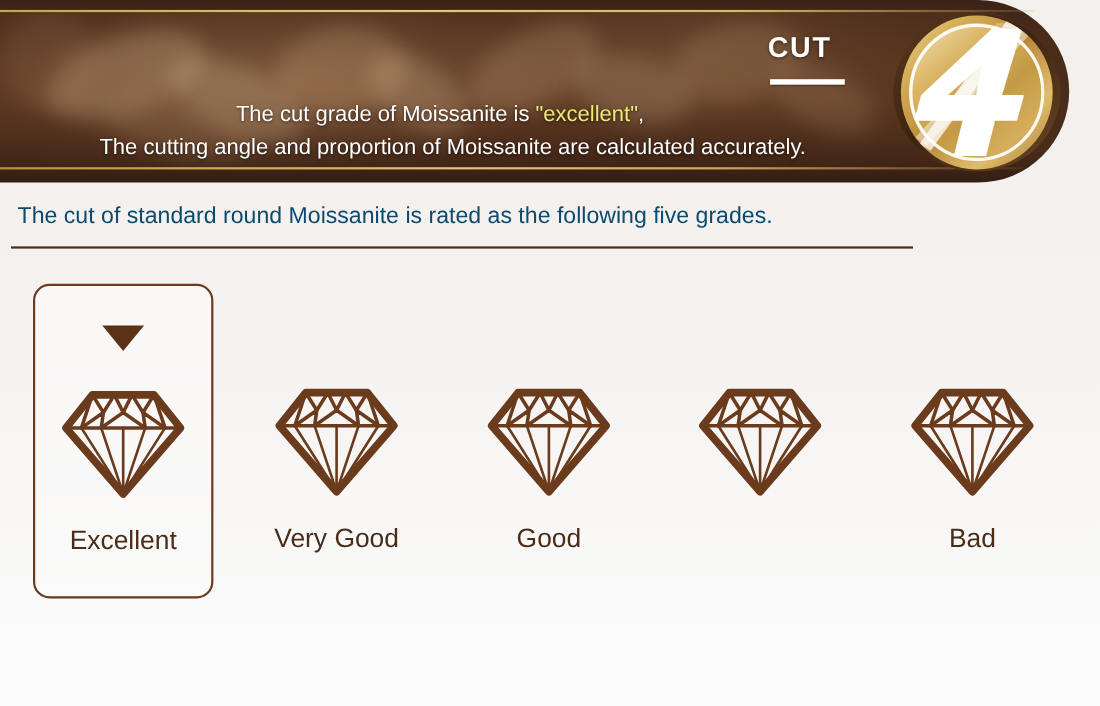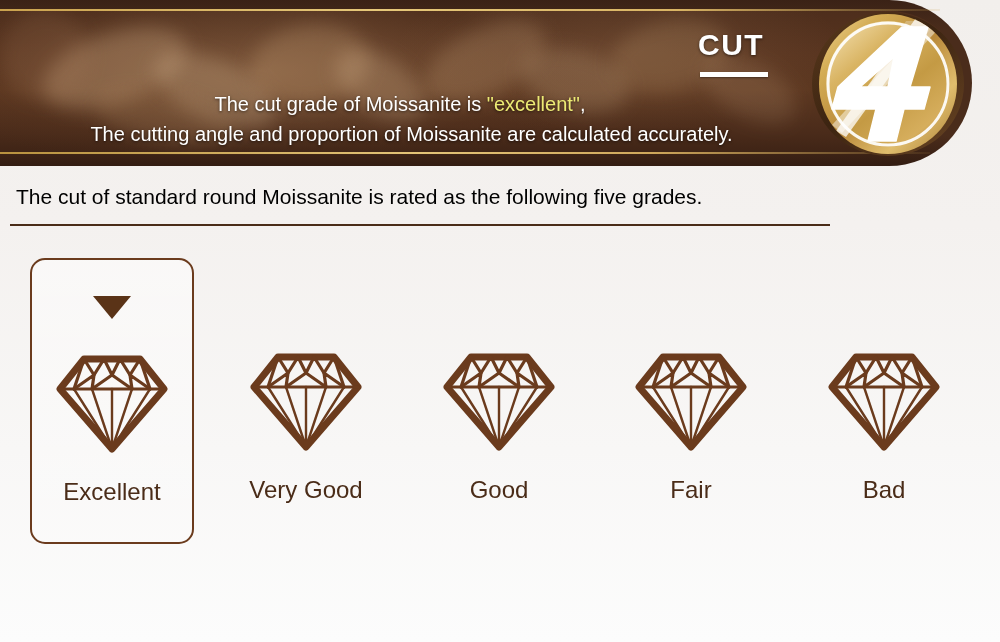--- a/index.html
+++ b/index.html
@@ -63,21 +63,21 @@
     position: absolute;
     left: 0; top: 152px;
     width: 930px; height: 2px;
     background: linear-gradient(90deg, #b8923f 0%, #e3c478 45%, #cfa busy 70%, rgba(190,150,70,0.1) 100%);
     background: linear-gradient(90deg, #b8923f 0%, #e3c478 45%, #cfa85c 70%, rgba(190,150,70,0.1) 100%);
   }
 
   .cut-title {
     position: absolute;
     left: 698px; top: 28px;
-    font-size: 30px;
+    font-size: 26px;
     font-weight: bold;
     color: #ffffff;
     letter-spacing: 1.5px;
     text-shadow: 0 1px 3px rgba(0,0,0,0.55);
     z-index: 6;
   }
   .cut-underline {
     position: absolute;
     left: 700px; top: 72px;
     width: 68px; height: 5px;
@@ -117,21 +117,21 @@
     left: 810px; top: 11px;
     width: 156px; height: 146px;
     z-index: 8;
   }
 
   
   .intro {
     position: absolute;
     left: 16px; top: 185px;
     font-size: 21px;
-    color: #000000;
+    color: #0c4a6e;
     white-space: nowrap;
   }
   .divider {
     position: absolute;
     left: 10px; top: 224px;
     width: 820px; height: 2px;
     background: #4a2c18;
   }
 
   
@@ -327,21 +327,20 @@
         <g fill="none" stroke="#6b3b1d" stroke-linecap="round" stroke-linejoin="round">
           <path d="M30 8 L86 8 L110 38 L58 98 L6 38 Z" stroke-width="7"></path>
           <path d="M6 38 L110 38" stroke-width="3.2"></path>
           <path d="M30 8 L20 38 M86 8 L96 38" stroke-width="3.2"></path>
           <path d="M30 8 L40 24 L50 8 M50 8 L58 24 L66 8 M66 8 L76 24 L86 8" stroke-width="3.2"></path>
           <path d="M20 38 L40 24 L38 38 M38 38 L58 24 L78 38 M78 38 L76 24 L96 38" stroke-width="3.2"></path>
           <path d="M20 38 L58 98 M38 38 L58 98 M58 38 L58 98 M78 38 L58 98 M96 38 L58 98" stroke-width="2.4"></path>
         </g>
       </svg>
     </div>
-    <div class="grade-label">Fair</div>
   </div>
 
   <div class="grade grade-4">
     <div class="gem-wrap">
       <svg viewBox="0 0 116 104" width="116" height="104" aria-hidden="true">
         <g fill="none" stroke="#6b3b1d" stroke-linecap="round" stroke-linejoin="round">
           <path d="M30 8 L86 8 L110 38 L58 98 L6 38 Z" stroke-width="7"></path>
           <path d="M6 38 L110 38" stroke-width="3.2"></path>
           <path d="M30 8 L20 38 M86 8 L96 38" stroke-width="3.2"></path>
           <path d="M30 8 L40 24 L50 8 M50 8 L58 24 L66 8 M66 8 L76 24 L86 8" stroke-width="3.2"></path>

